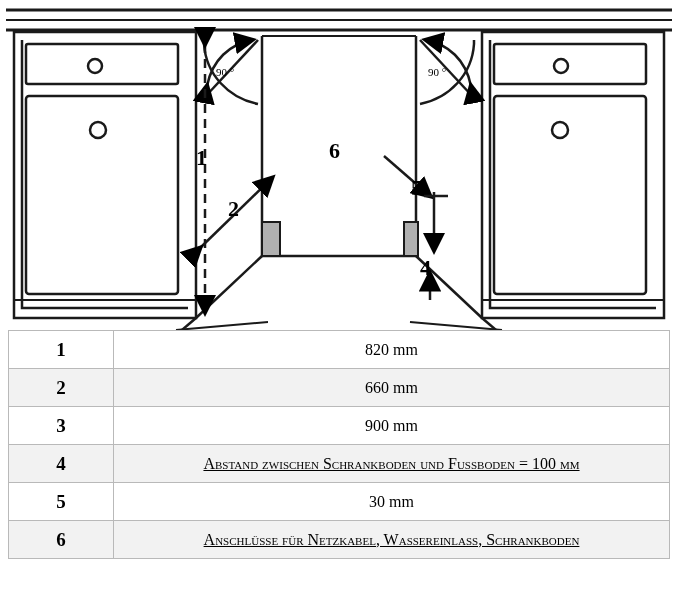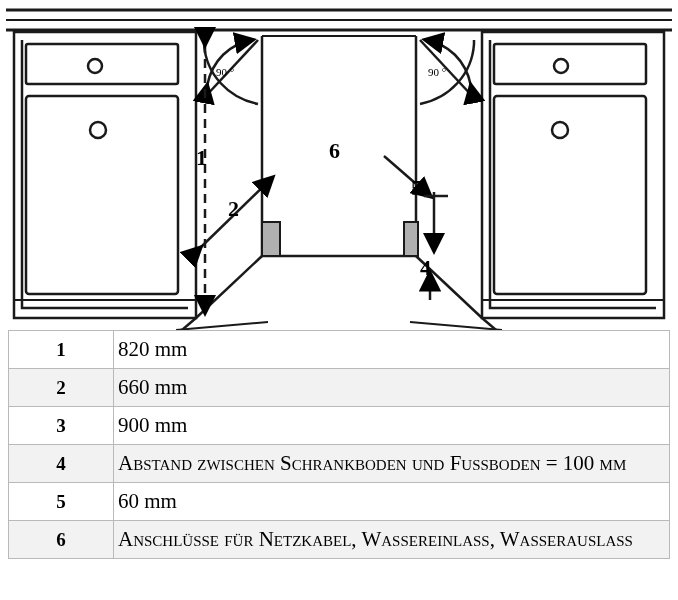--- a/index.html
+++ b/index.html
@@ -46,28 +46,30 @@
     vertical-align: middle;
   }
   #spec-table td.num {
     width: 96px;
     text-align: center;
     font-weight: bold;
     font-size: 19px;
     background: #ffffff;
   }
   #spec-table td.val {
-    font-size: 21px;
+    text-align: center;
+    font-size: 16px;
   }
   #spec-table tr.alt td {
     background: #f2f2f2;
   }
   .smallcaps {
     font-variant: small-caps;
     font-size: 17px;
+    text-decoration: underline;
   }
   .lbl-num {
     font-family: "Liberation Serif", serif;
     font-weight: bold;
     font-size: 22px;
   }
   .lbl-ang {
     font-family: "Liberation Serif", serif;
     font-size: 11px;
   }
@@ -185,22 +187,22 @@
       <tr>
         <td class="num">3</td>
         <td class="val">900 mm</td>
       </tr>
       <tr class="alt">
         <td class="num">4</td>
         <td class="val smallcaps">Abstand zwischen Schrankboden und Fußboden = 100 mm</td>
       </tr>
       <tr>
         <td class="num">5</td>
-        <td class="val">60 mm</td>
+        <td class="val">30 mm</td>
       </tr>
       <tr class="alt">
         <td class="num">6</td>
-        <td class="val smallcaps">Anschlüsse für Netzkabel, Wassereinlass, Wasserauslass</td>
+        <td class="val smallcaps">Anschlüsse für Netzkabel, Wassereinlass, Schrankboden</td>
       </tr>
     </tbody>
   </table>
 
 </div>
 
 </body></html>

